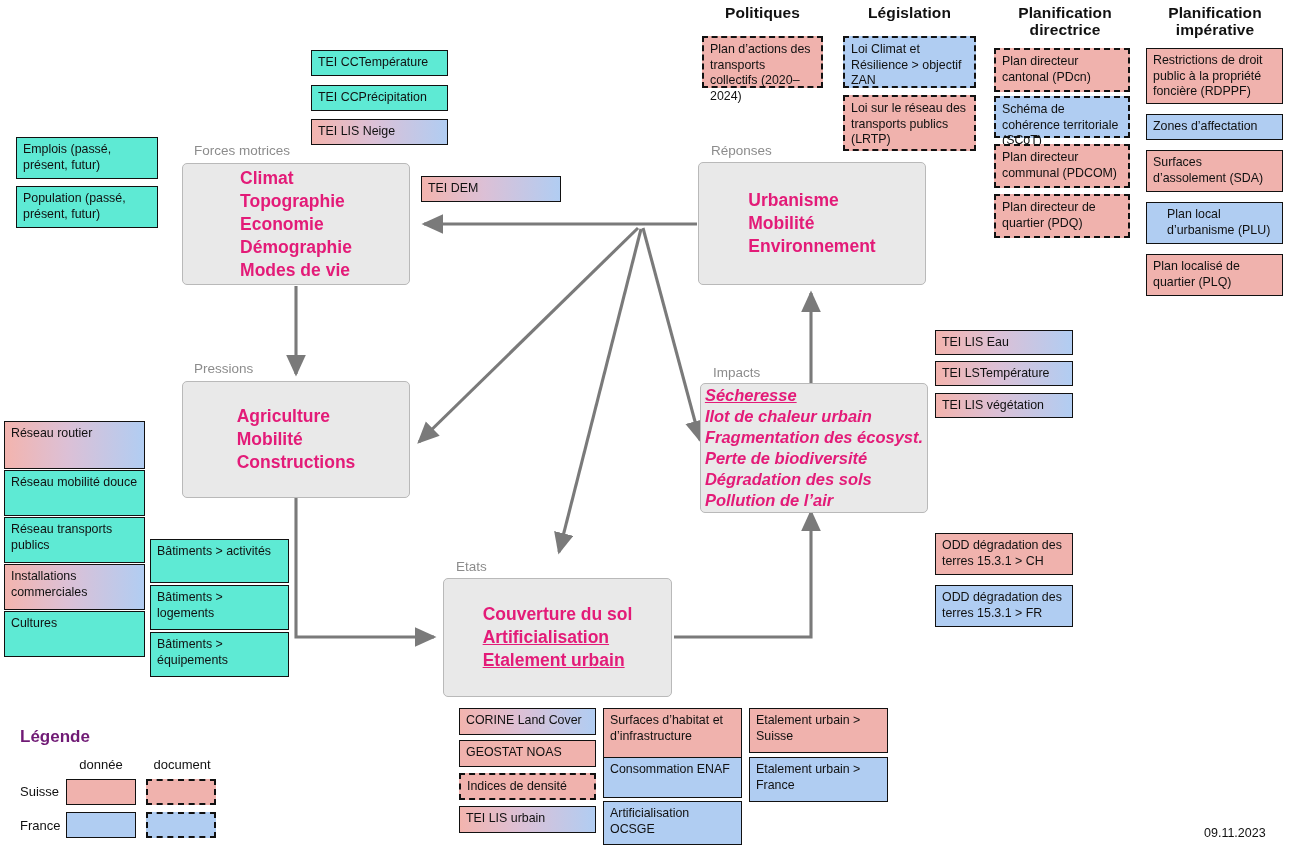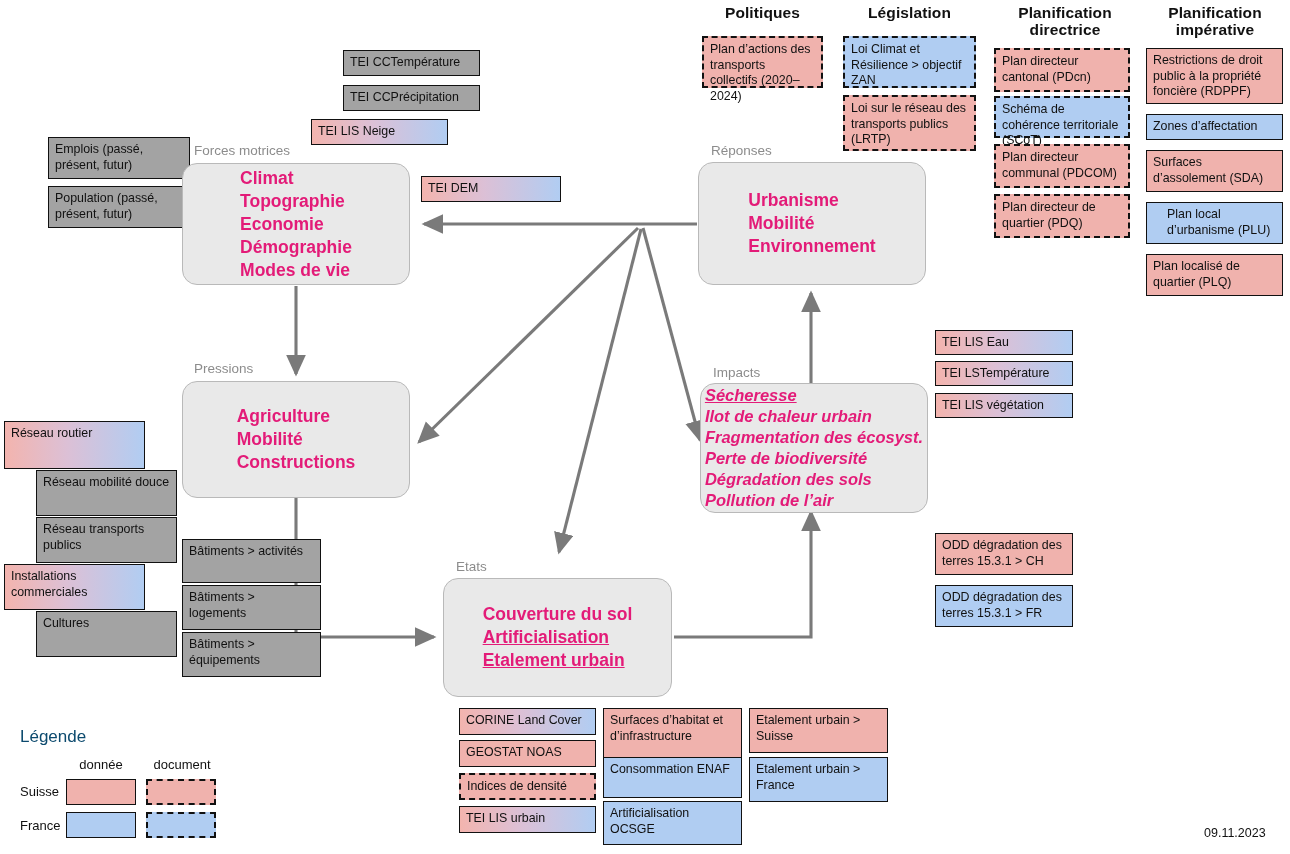--- a/index.html
+++ b/index.html
@@ -31,48 +31,48 @@
     font-size:12.4px;
     line-height:15.5px;
     color:#111;
     padding:4px 6px 3px 6px;
     text-align:left;
   }
   .box.dashed{border-style:dashed;border-width:2px;}
   .box.pink{background:#f0b2ad;}
   .box.blue{background:#b0cdf2;}
   .box.grad{background:linear-gradient(90deg,#f3b4ae 0%,#dcc0d6 45%,#b1cdf2 100%);}
-  .box.white{background:#a3a3a3;margin-left:32px;}
+  .box.white{background:#5eead4;}
 
   
   .dpsir{
     box-sizing:border-box;
     background:#e9e9e9;
     border:1.4px solid #b9b9b9;
-    border-radius:15px;
+    border-radius:5px;
     display:flex;align-items:center;justify-content:center;
   }
   .dpsir .inner{
     color:#e31b78;
     font-weight:bold;
     font-size:17.5px;
     line-height:23px;
     text-align:left;
   }
   .dpsir.italic .inner{font-style:italic;font-weight:bold;font-size:16.5px;line-height:21px;}
   .u{text-decoration:underline;}
 
   .dpsirlabel{
     position:absolute;
     font-size:13.5px;
     color:#8c8c8c;
   }
 
   
-  .legend-title{font-size:17px;font-weight:normal;color:#0c4a6e;}
+  .legend-title{font-size:17px;font-weight:bold;color:#701a75;}
   .legend-col{font-size:13px;color:#111;text-align:center;}
   .legend-row{font-size:13px;color:#111;}
   .swatch{box-sizing:border-box;border:1.8px solid #111;height:26px;width:70px;}
   .swatch.dashed{border-style:dashed;border-width:2px;}
   .swatch.pink{background:#f0b2ad;}
   .swatch.blue{background:#b0cdf2;}
 
   .datestamp{font-size:12.5px;color:#111;}
 
   svg.arrows{position:absolute;left:0;top:0;width:1290px;height:854px;pointer-events:none;}

